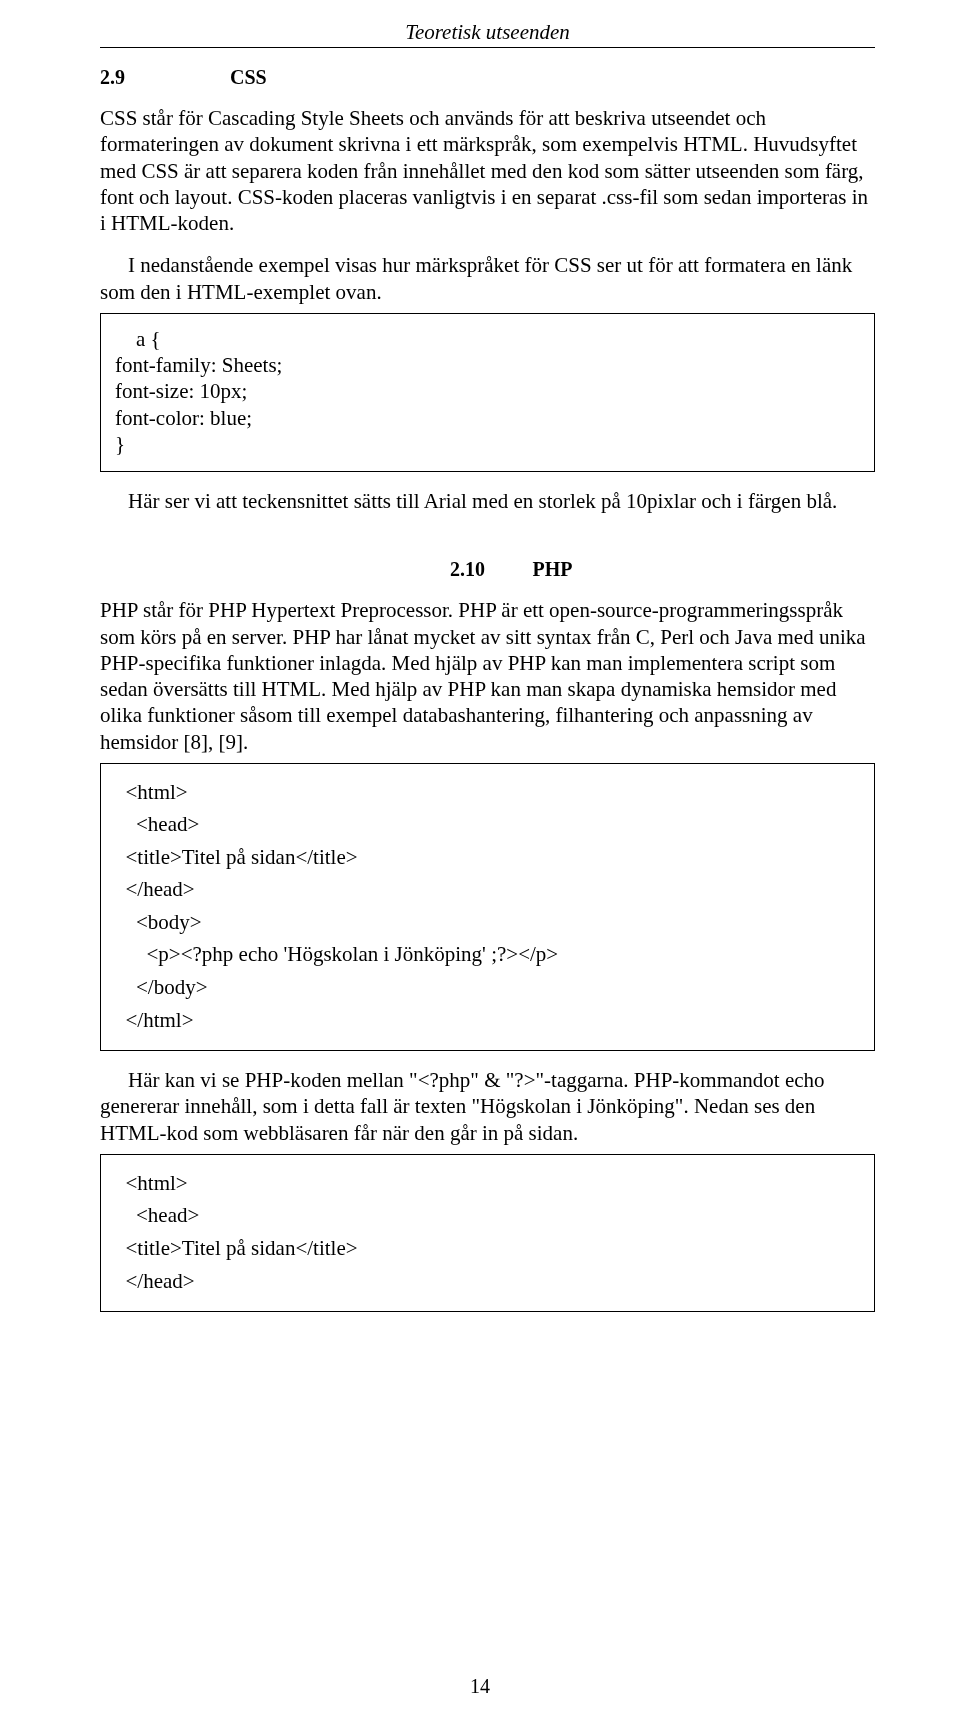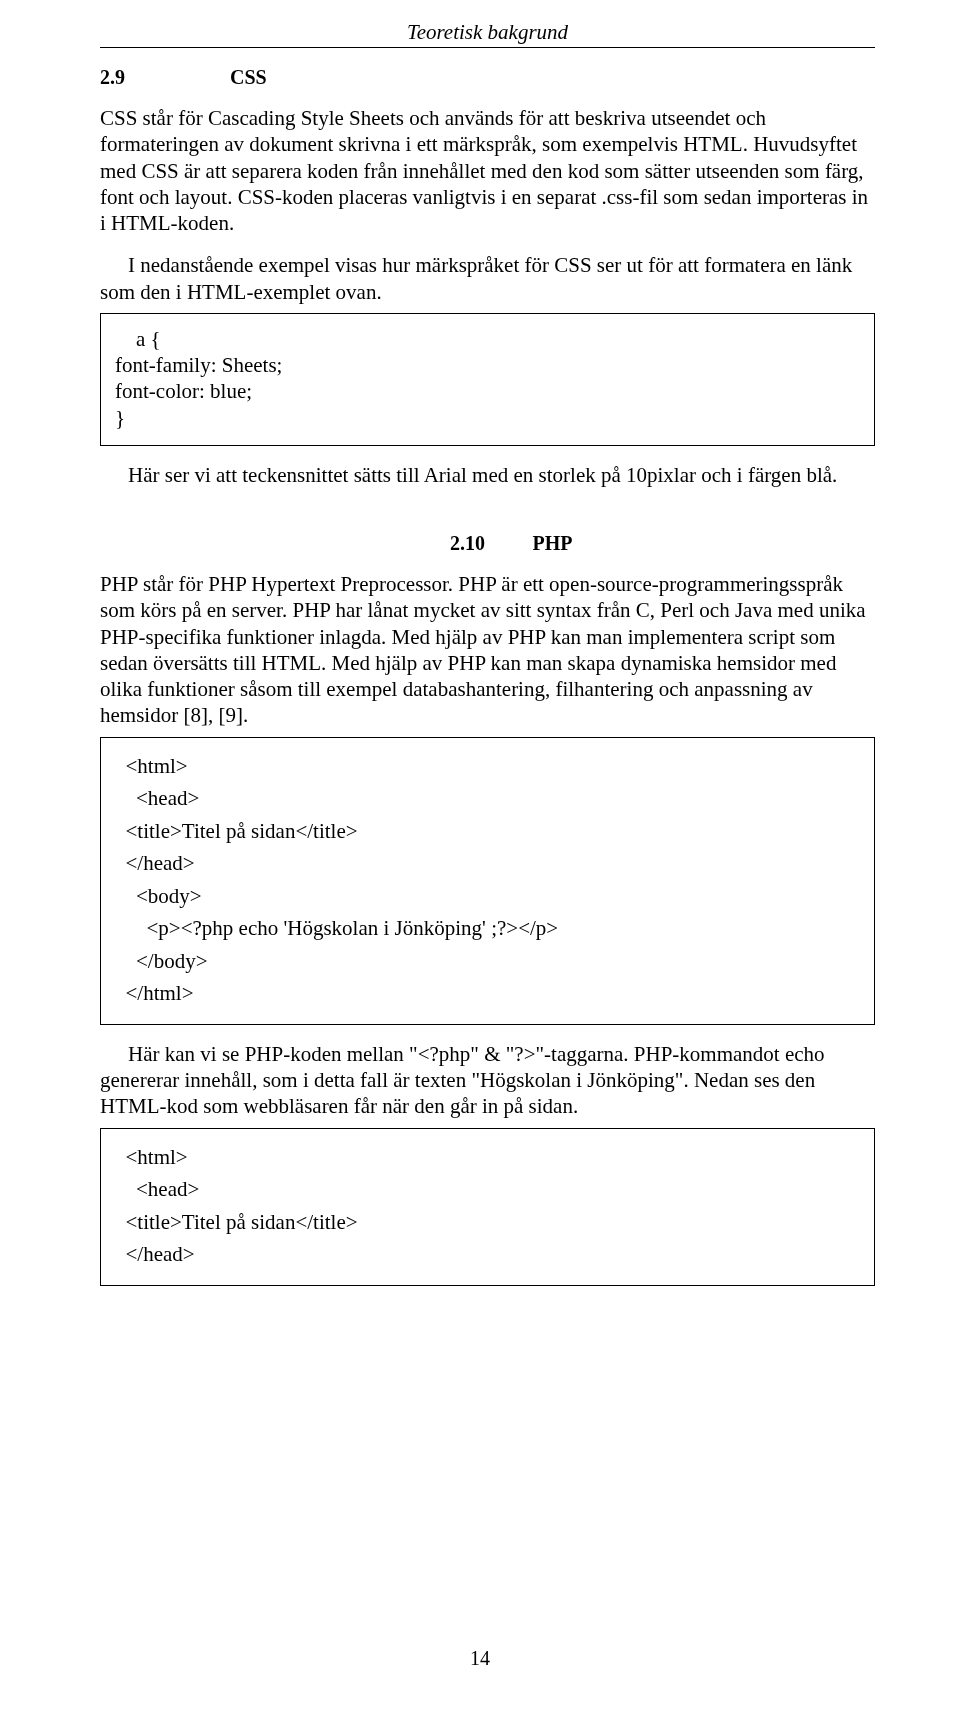--- a/index.html
+++ b/index.html
@@ -58,45 +58,46 @@
   }
   .code-box .line {
     display: block;
     white-space: pre;
   }
   .tight .line {
     line-height: 1.25;
   }
   .page-number {
     position: absolute;
-    bottom: 40px;
+    bottom: 12px;
     left: 0;
     width: 100%;
     text-align: center;
     font-size: 20px;
   }
 </style>
 </head>
 <body>
 
 <div class="page">
 
-  <div class="running-header">Teoretisk bakgrund</div>
+  <div class="running-header">Teoretisk utseenden</div>
   <hr class="top-rule">
 
   <h2 class="section-heading">
     <span class="num">2.9</span><span>CSS</span>
   </h2>
 
   <p class="body">CSS står för Cascading Style Sheets och används för att beskriva utseendet och formateringen av dokument skrivna i ett märkspråk, som exempelvis HTML. Huvudsyftet med CSS är att separera koden från innehållet med den kod som sätter utseenden som färg, font och layout. CSS-koden placeras vanligtvis i en separat .css-fil som sedan importeras in i HTML-koden.</p>
   <p class="body indent">I nedanstående exempel visas hur märkspråket för CSS ser ut för att formatera en länk som den i HTML-exemplet ovan.</p>
 
   <div class="code-box tight">
     <span class="line">    a {</span>
     <span class="line">font-family: Sheets;</span>
+    <span class="line">font-size: 10px;</span>
     <span class="line">font-color: blue;</span>
     <span class="line">}</span>
   </div>
 
   <p class="body indent">Här ser vi att teckensnittet sätts till Arial med en storlek på 10pixlar och i färgen blå.</p>
 
   <h2 class="section-heading" style="margin-top:44px;text-align:center;">
     <span class="num">2.10</span><span>PHP</span>
   </h2>
 

